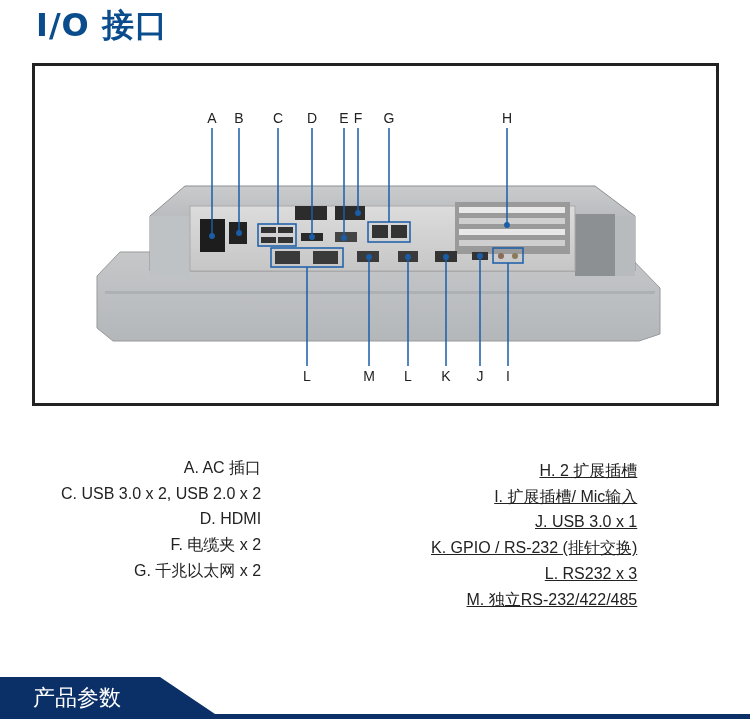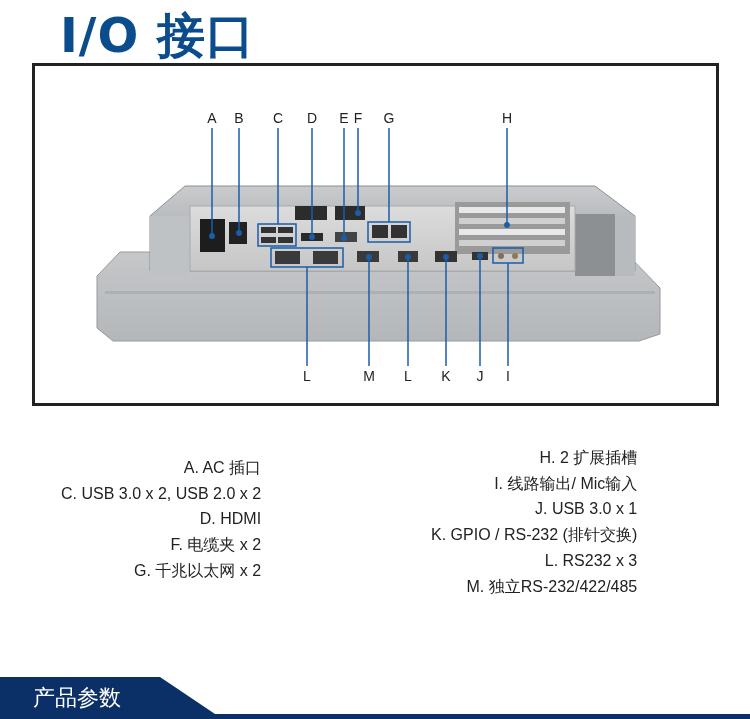--- a/index.html
+++ b/index.html
@@ -1,27 +1,27 @@
 <!DOCTYPE html>
 <html><head>
 <meta charset="utf-8">
 <style>
   html, body { margin:0; padding:0; background:#ffffff; }
   body { width:750px; height:719px; position:relative; overflow:hidden;
          font-family:"Liberation Sans","DejaVu Sans",sans-serif; }
-  .title { position:absolute; left:36px; top:4px; font-size:48px; font-weight:bold;
-           color:#0b4d8c; letter-spacing:1px; font-family:"DejaVu Sans",sans-serif;margin-left:24px; }
+  .title { position:absolute; left:36px; top:4px; font-size:32px; font-weight:bold;
+           color:#0b4d8c; letter-spacing:1px; font-family:"DejaVu Sans",sans-serif; }
   .frame { position:absolute; left:32px; top:63px; width:681px; height:337px;
            border:3px solid #222; background:#fff; }
   .diagram { position:absolute; left:0; top:0; width:681px; height:337px; }
   .callout { position:absolute; font-size:14px; color:#222; font-family:"Liberation Sans",sans-serif;
              transform:translateX(-50%); }
   .legend { position:absolute; font-size:16px; color:#222; line-height:25.7px; }
   .legend-left { left:61px; top:455px; }
-  .legend-right { left:431px; top:445px; }
+  .legend-right { left:431px; top:458px;text-decoration:underline; }
   .legend div { white-space:nowrap;text-align:right; }
   .section-tab { position:absolute; left:0; top:677px; width:750px; height:42px; }
   .section-label { position:absolute; left:33px; top:683px; font-size:22px; color:#fff;
                    font-family:Liberation Serif, serif; }
 </style>
 </head>
 <body>
 
 <div class="title">I/O 接口</div>
 
@@ -144,21 +144,21 @@
 <div class="legend legend-left">
   <div>A. AC 插口</div>
   <div>C. USB 3.0 x 2, USB 2.0 x 2</div>
   <div>D. HDMI</div>
   <div>F. 电缆夹 x 2</div>
   <div>G. 千兆以太网 x 2</div>
 </div>
 
 <div class="legend legend-right">
   <div>H. 2 扩展插槽</div>
-  <div>I. 线路输出/ Mic输入</div>
+  <div>I. 扩展插槽/ Mic输入</div>
   <div>J. USB 3.0 x 1</div>
   <div>K. GPIO / RS-232 (排针交换)</div>
   <div>L. RS232 x 3</div>
   <div>M. 独立RS-232/422/485</div>
 </div>
 
 <svg class="section-tab" viewBox="0 0 750 42" width="750" height="42">
   <polygon points="0,0 160,0 215,37 750,37 750,42 0,42" fill="#0b3067"></polygon>
 </svg>
 <div class="section-label">产品参数</div>

